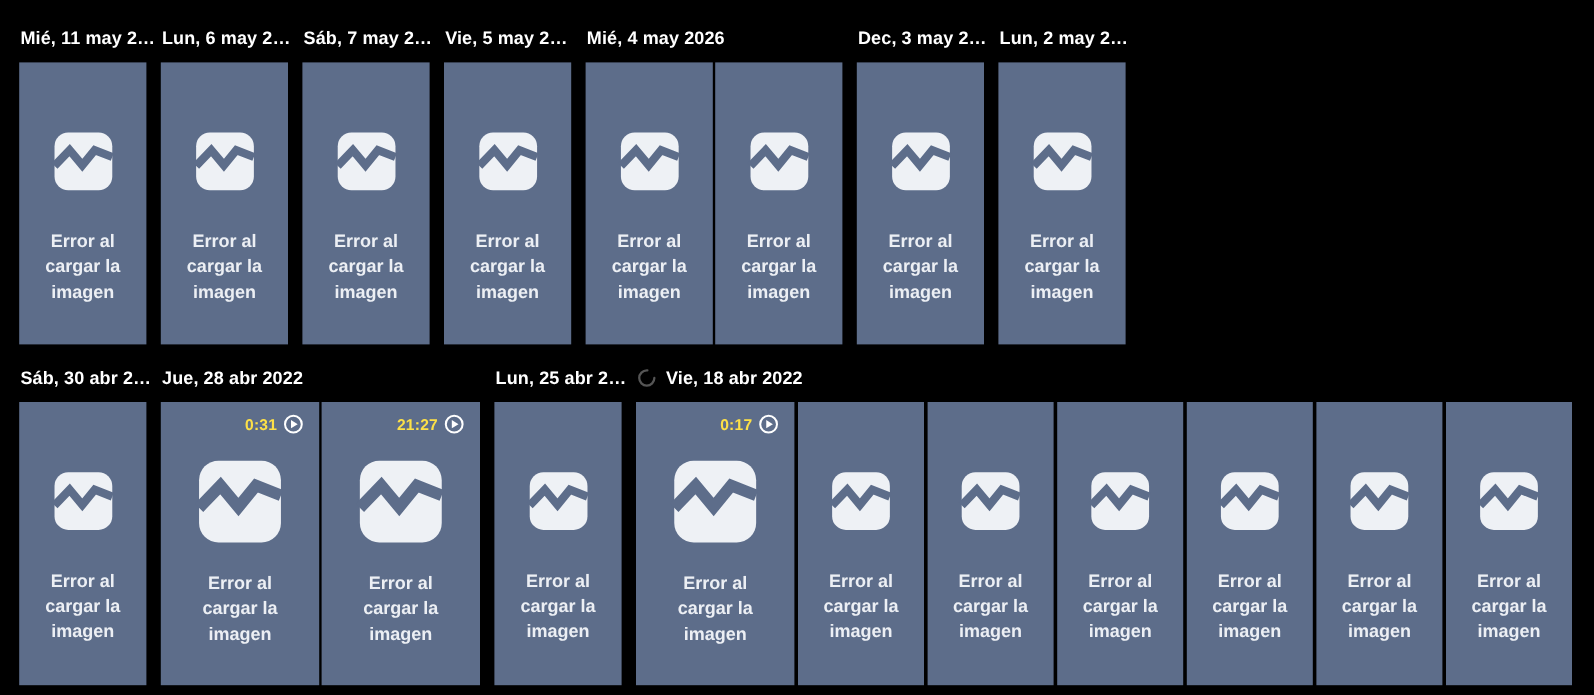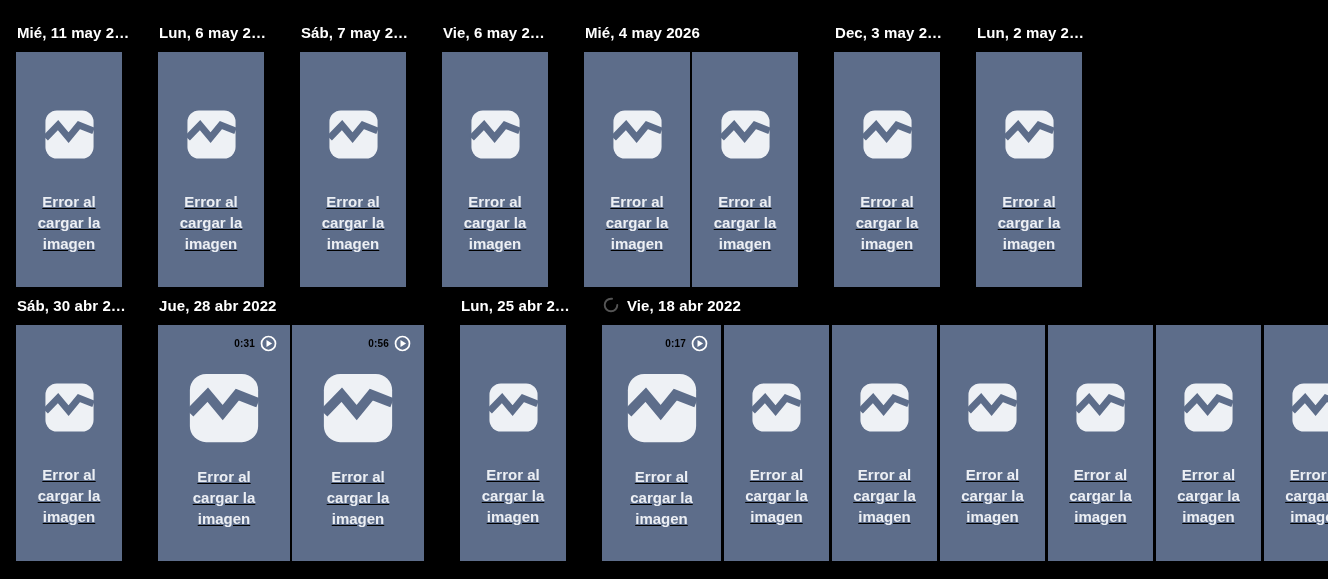--- a/index.html
+++ b/index.html
@@ -2,50 +2,50 @@
 <html><head>
 <meta charset="utf-8">
 <style>
   html,body{margin:0;padding:0;background:#000;}
   body{
     width:1328px;height:579px;overflow:hidden;
     font-family:"Liberation Sans","DejaVu Sans",sans-serif;
     -webkit-font-smoothing:antialiased;
   }
   .page{padding:24px 0 0 16px;}
-  .row{display:flex;align-items:flex-end;gap:24px;}
-  .row + .row{margin-top:10px;}
+  .row{display:flex;align-items:flex-end;}
+  .row + .row{margin-top:20px;}
   .group{position:relative;padding-top:28px;margin-right:12px;flex:none;}
   .group-header{
     position:absolute;top:0;left:1px;height:16px;
     display:flex;align-items:center;gap:8px;white-space:nowrap;
   }
   .date{color:#ffffff;font-size:15px;font-weight:700;letter-spacing:.1px;}
   .cards{display:flex;gap:2px;}
   .card{
     position:relative;width:106px;background:#5d6d8a;flex:none;
-    display:flex;flex-direction:column;align-items:center;cursor:pointer;text-decoration:underline;
+    display:flex;flex-direction:column;align-items:center;cursor:pointer;
   }
   .row-1 .card{height:235px;}
   .row-2 .card{height:236px;}
   .card .bi{width:55px;height:55px;margin-top:55px;display:block;}
   .card.wide{width:132px;}
   .card.wide .bi{width:78px;height:78px;margin-top:44px;}
   .bi-r{fill:#eef1f5;}
   .bi-z{fill:none;stroke:#5d6d8a;stroke-width:3;}
   .err{
     margin-top:29px;width:96px;text-align:center;
     color:#eceff4;font-size:15px;line-height:21px;font-weight:600;
   }
   .card.wide .err{margin-top:19px;}
   .g-vie22 .cards{gap:3px;}
   .g-vie22 .card{width:105px;}
-  .g-vie22 .card.wide{width:119px;}
+  .g-vie22 .card.wide{width:132px;}
   .badge{position:absolute;top:10px;right:13px;display:flex;align-items:center;gap:5px;}
-  .dur{color:#000000;font-size:10px;font-weight:700;letter-spacing:.2px;}
+  .dur{color:#fde047;font-size:13px;font-weight:700;letter-spacing:.2px;}
   .play{width:17px;height:17px;display:block;}
   .play circle{fill:none;stroke:#ffffff;stroke-width:1.8;}
   .play path{fill:#ffffff;}
   .spin{width:16px;height:16px;display:block;}
   .spin circle{fill:none;stroke:#555555;stroke-width:1.9;stroke-linecap:round;stroke-dasharray:30 10;}
 </style>
 </head>
 <body>
 
 <div class="page">
@@ -92,21 +92,21 @@
               <rect class="bi-r" x="1.5" y="1.5" width="21" height="21" rx="5"></rect>
               <polyline class="bi-z" points="1.5,13.6 7,7.9 11.6,13.4 16.1,7.9 22.5,10.4"></polyline>
             </svg>
           <div class="err">Error al cargar la imagen</div>
         </div>
       </div>
     </div>
 
     <div class="group">
       <div class="group-header">
-        <span class="date">Vie, 6 may 2…</span>
+        <span class="date">Vie, 5 may 2…</span>
       </div>
       <div class="cards">
         <div class="card">
           <svg class="bi" viewBox="0 0 24 24">
               <rect class="bi-r" x="1.5" y="1.5" width="21" height="21" rx="5"></rect>
               <polyline class="bi-z" points="1.5,13.6 7,7.9 11.6,13.4 16.1,7.9 22.5,10.4"></polyline>
             </svg>
           <div class="err">Error al cargar la imagen</div>
         </div>
       </div>
@@ -197,21 +197,21 @@
               </svg>
           </div>
           <svg class="bi" viewBox="0 0 24 24">
               <rect class="bi-r" x="1.5" y="1.5" width="21" height="21" rx="5"></rect>
               <polyline class="bi-z" points="1.5,13.6 7,7.9 11.6,13.4 16.1,7.9 22.5,10.4"></polyline>
             </svg>
           <div class="err">Error al cargar la imagen</div>
         </div>
         <div class="card wide">
           <div class="badge">
-            <span class="dur">0:56</span>
+            <span class="dur">21:27</span>
             <svg class="play" viewBox="0 0 18 18">
                 <circle cx="9" cy="9" r="7.4"></circle>
                 <path d="M6.9 5.4 L12.8 9 L6.9 12.6 Z"></path>
               </svg>
           </div>
           <svg class="bi" viewBox="0 0 24 24">
               <rect class="bi-r" x="1.5" y="1.5" width="21" height="21" rx="5"></rect>
               <polyline class="bi-z" points="1.5,13.6 7,7.9 11.6,13.4 16.1,7.9 22.5,10.4"></polyline>
             </svg>
           <div class="err">Error al cargar la imagen</div>

